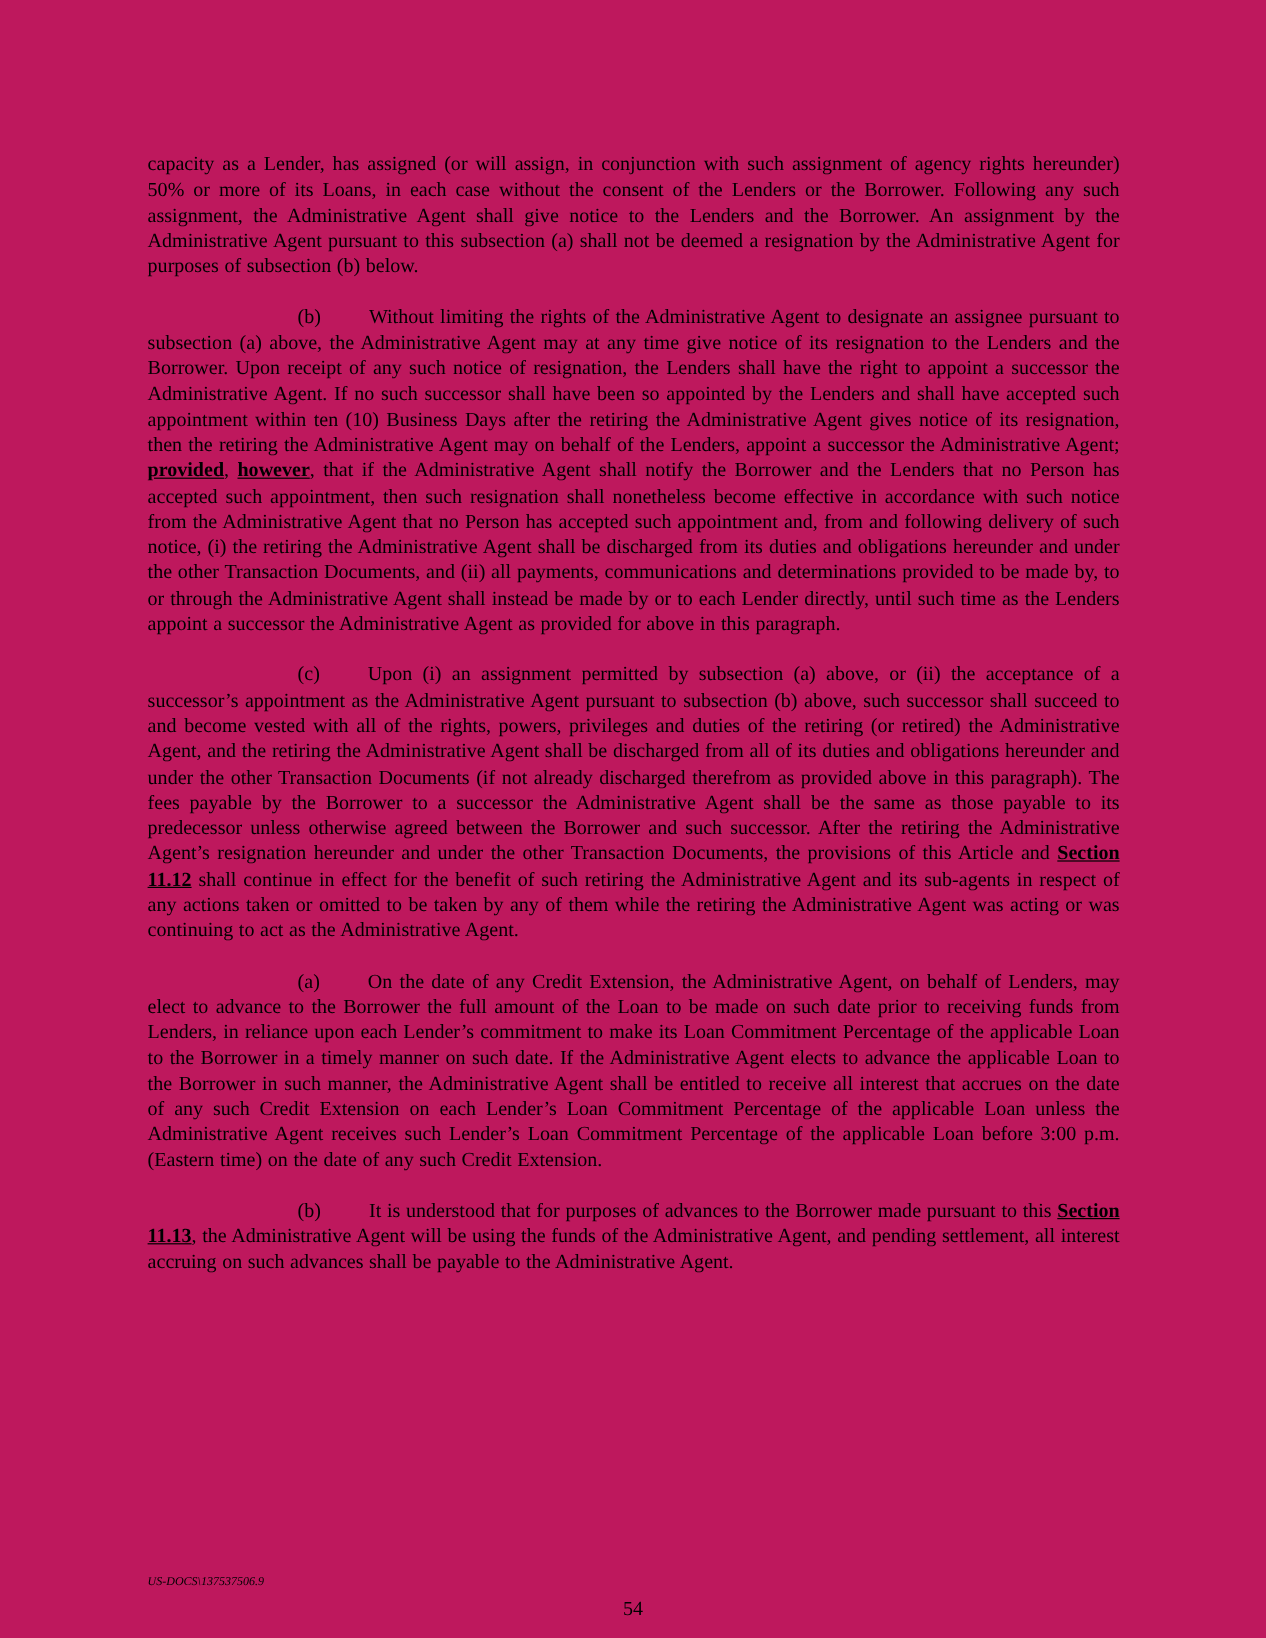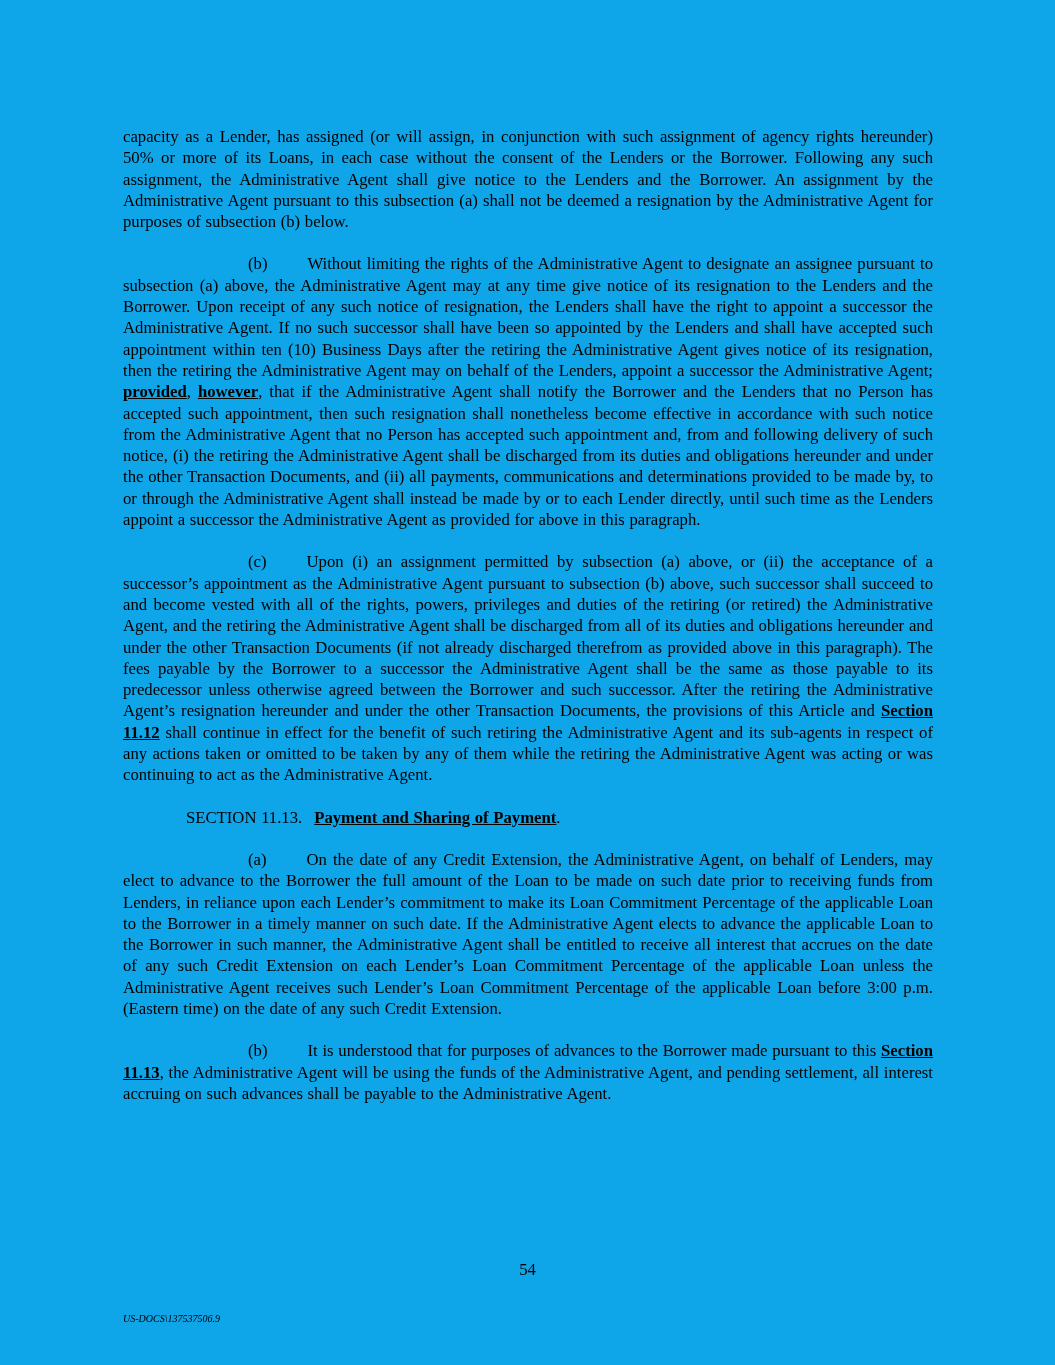--- a/index.html
+++ b/index.html
@@ -1,21 +1,21 @@
 <!DOCTYPE html>
 <html><head>
 <meta charset="utf-8">
 <style>
   * { margin: 0; padding: 0; box-sizing: border-box; }
   html, body { background: #e8e8e8; }
   .page {
     width: 1055px;
     height: 1365px;
     margin: 0 auto;
-    background: #0ea5e9;
+    background: #be185d;
     position: relative;
     font-family: "Liberation Serif", serif;
     color: #000000;
     overflow: hidden;
   }
   .content {
     position: absolute;
     left: 123px;
     top: 126px;
     width: 810px;
@@ -29,39 +29,38 @@
   }
   .para.has-label.body { text-indent: 125px; }
   .para.heading { text-indent: 63px; text-align: left; }
   .tab { display: inline-block; text-indent: 0; }
   .body .tab { width: 40px; }
   .heading .tab { width: 12px; }
   .u { text-decoration: underline; font-weight: bold; }
   .page-number {
     position: absolute;
     left: 0; right: 0;
-    top: 1260px;
+    top: 1331px;
     text-align: center;
     font-size: 16.7px;
   }
   .doc-id {
     position: absolute;
     left: 123px;
     top: 1313px;
     font-size: 10px;
     font-style: italic;
   }
 </style>
 </head>
 <body>
 
 <div class="page">
   <div class="content" id="paragraphs">
       <p class="para body"><span>capacity as a Lender, has assigned (or will assign, in conjunction with such assignment of agency rights hereunder) 50% or more of its Loans, in each case without the consent of the Lenders or the Borrower. Following any such assignment, the Administrative Agent shall give notice to the Lenders and the Borrower.  An assignment by the Administrative Agent pursuant to this subsection (a) shall not be deemed a resignation by the Administrative Agent for purposes of subsection (b) below.</span></p>
       <p class="para body has-label"><span>(b)</span><span class="tab"></span><span>Without limiting the rights of the Administrative Agent to designate an assignee pursuant to subsection (a) above, the Administrative Agent may at any time give notice of its resignation to the Lenders and the Borrower.  Upon receipt of any such notice of resignation, the Lenders shall have the right to appoint a successor the Administrative Agent.  If no such successor shall have been so appointed by the Lenders and shall have accepted such appointment within ten (10) Business Days after the retiring the Administrative Agent gives notice of its resignation, then the retiring the Administrative Agent may on behalf of the Lenders, appoint a successor the Administrative Agent; </span><span class="u">provided</span><span>, </span><span class="u">however</span><span>, that if the Administrative Agent shall notify the Borrower and the Lenders that no Person has accepted such appointment, then such resignation shall nonetheless become effective in accordance with such notice from the Administrative Agent that no Person has accepted such appointment and, from and following delivery of such notice, (i) the retiring the Administrative Agent shall be discharged from its duties and obligations hereunder and under the other Transaction Documents, and (ii) all payments, communications and determinations provided to be made by, to or through the Administrative Agent shall instead be made by or to each Lender directly, until such time as the Lenders appoint a successor the Administrative Agent as provided for above in this paragraph.</span></p>
       <p class="para body has-label"><span>(c)</span><span class="tab"></span><span>Upon (i) an assignment permitted by subsection (a) above, or (ii) the acceptance of a successor’s appointment as the Administrative Agent pursuant to subsection (b) above, such successor shall succeed to and become vested with all of the rights, powers, privileges and duties of the retiring (or retired) the Administrative Agent, and the retiring the Administrative Agent shall be discharged from all of its duties and obligations hereunder and under the other Transaction Documents (if not already discharged therefrom as provided above in this paragraph).  The fees payable by the Borrower to a successor the Administrative Agent shall be the same as those payable to its predecessor unless otherwise agreed between the Borrower and such successor.  After the retiring the Administrative Agent’s resignation hereunder and under the other Transaction Documents, the provisions of this Article and </span><span class="u">Section 11.12</span><span> shall continue in effect for the benefit of such retiring the Administrative Agent and its sub-agents in respect of any actions taken or omitted to be taken by any of them while the retiring the Administrative Agent was acting or was continuing to act as the Administrative Agent.</span></p>
-      <p class="para heading has-label"><span>SECTION 11.13.</span><span class="tab"></span><span class="u">Payment and Sharing of Payment</span><span>.</span></p>
       <p class="para body has-label"><span>(a)</span><span class="tab"></span><span>On the date of any Credit Extension, the Administrative Agent, on behalf of Lenders, may elect to advance to the Borrower the full amount of the Loan to be made on such date prior to receiving funds from Lenders, in reliance upon each Lender’s commitment to make its Loan Commitment Percentage of the applicable Loan to the Borrower in a timely manner on such date.  If the Administrative Agent elects to advance the applicable Loan to the Borrower in such manner, the Administrative Agent shall be entitled to receive all interest that accrues on the date of any such Credit Extension on each Lender’s Loan Commitment Percentage of the applicable Loan unless the Administrative Agent receives such Lender’s Loan Commitment Percentage of the applicable Loan before 3:00 p.m. (Eastern time) on the date of any such Credit Extension.</span></p>
       <p class="para body has-label"><span>(b)</span><span class="tab"></span><span>It is understood that for purposes of advances to the Borrower made pursuant to this </span><span class="u">Section 11.13</span><span>, the Administrative Agent will be using the funds of the Administrative Agent, and pending settlement, all interest accruing on such advances shall be payable to the Administrative Agent.</span></p>
     </div>
   <div class="page-number">54</div>
   <div class="doc-id">US-DOCS\137537506.9</div>
 </div>
 
 </body></html>

